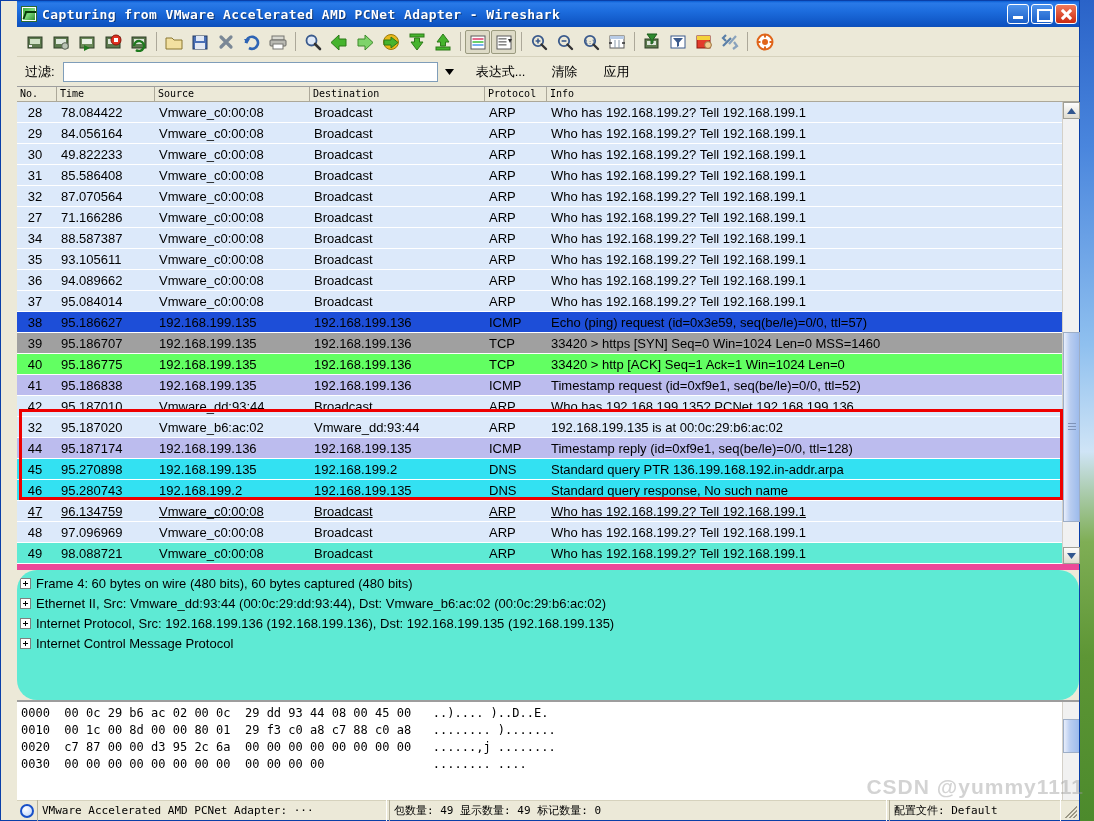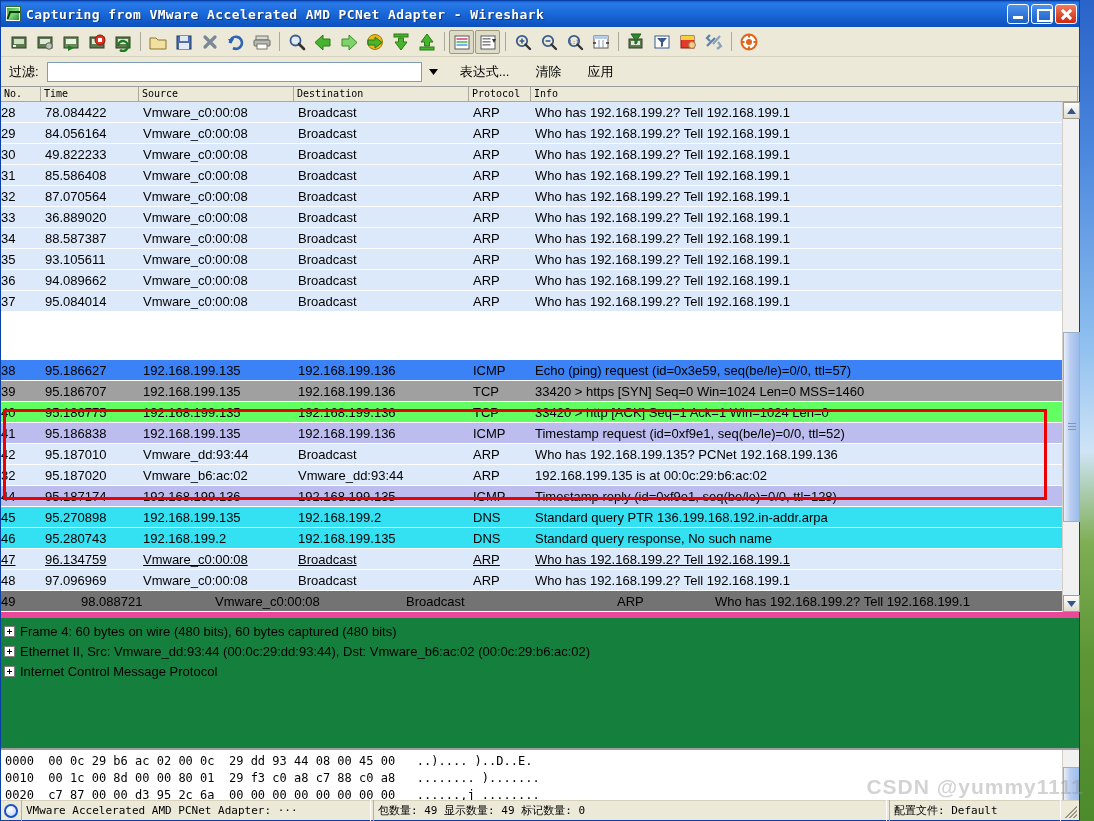--- a/index.html
+++ b/index.html
@@ -14,21 +14,21 @@
     position: relative;
   }
 
   
   #app-window {
     position: absolute;
     left: 0; top: 0;
     width: 1080px; height: 821px;
     background: #ece9d8;
     border: 1px solid #0a3fa8;
-    display: flex; flex-direction: column;
+    display: flex; flex-direction: column; padding-left: 16px;
   }
 
   
   #title-bar {
     height: 26px; flex: 0 0 26px;
     background: linear-gradient(to bottom,#0b5fd4 0%, #2a7ae8 8%, #1c6cdd 40%, #0f55c4 88%, #0d4fba 100%);
     display: flex; align-items: center;
     padding: 0 2px 0 4px;
   }
   #title-icon {
@@ -179,21 +179,21 @@
     height: 21px;
     display: flex;
     align-items: center;
     font-size: 13px;
     font-family: "Liberation Sans", sans-serif;
     color: #000;
     white-space: nowrap;
     border-bottom: 1px solid #ffffff;
     cursor: default;
   }
-  .c-no   { width: 40px;  text-align: left; padding-right: 4px; flex:0 0 40px;}
+  .c-no   { width: 40px;  text-align: center; padding-right: 4px; flex:0 0 40px;}
   .c-time { width: 98px;  padding-left: 4px; flex:0 0 98px;}
   .c-src  { width: 155px; padding-left: 4px; flex:0 0 155px;}
   .c-dst  { width: 175px; padding-left: 4px; flex:0 0 175px;}
   .c-proto{ width: 62px;  padding-left: 4px; flex:0 0 62px;}
   .c-info { flex: 1 1 auto; padding-left: 4px; overflow:hidden;}
 
   
   #red-box {
     position: absolute;
     left: 2px; top: 322px;
@@ -229,23 +229,24 @@
   }
   #sb-thumb:after {
     content:""; position:absolute; left:4px; top:50%; margin-top:-4px;
     width:8px; height:9px;
     background: repeating-linear-gradient(to bottom,#7f93b8 0 1px,transparent 1px 3px);
   }
 
   
   #detail-pane {
     flex: 0 0 130px;
-    background: #15803d;
+    background: #5eead4;
     overflow: hidden;
     padding: 3px 0 0 3px;
+    border-radius: 20px;
   }
   .drow {
     display: flex; align-items: center;
     height: 20px;
     font-size: 13px;
     white-space: nowrap;
     cursor: default;
   }
   .expander {
     width: 11px; height: 11px;
@@ -597,22 +598,22 @@
         </div>
         <div class="prow" style="background: rgb(220, 233, 250);">
           <div class="c-no">32</div>
           <div class="c-time">87.070564</div>
           <div class="c-src">Vmware_c0:00:08</div>
           <div class="c-dst">Broadcast</div>
           <div class="c-proto">ARP</div>
           <div class="c-info">Who has 192.168.199.2?  Tell 192.168.199.1</div>
         </div>
         <div class="prow" style="background: rgb(220, 233, 250);">
-          <div class="c-no">33</div>
-          <div class="c-time">36.889020</div>
+          <div class="c-no">27</div>
+          <div class="c-time">71.166286</div>
           <div class="c-src">Vmware_c0:00:08</div>
           <div class="c-dst">Broadcast</div>
           <div class="c-proto">ARP</div>
           <div class="c-info">Who has 192.168.199.2?  Tell 192.168.199.1</div>
         </div>
         <div class="prow" style="background: rgb(220, 233, 250);">
           <div class="c-no">34</div>
           <div class="c-time">88.587387</div>
           <div class="c-src">Vmware_c0:00:08</div>
           <div class="c-dst">Broadcast</div>
@@ -636,21 +637,21 @@
           <div class="c-info">Who has 192.168.199.2?  Tell 192.168.199.1</div>
         </div>
         <div class="prow" style="background: rgb(220, 233, 250);">
           <div class="c-no">37</div>
           <div class="c-time">95.084014</div>
           <div class="c-src">Vmware_c0:00:08</div>
           <div class="c-dst">Broadcast</div>
           <div class="c-proto">ARP</div>
           <div class="c-info">Who has 192.168.199.2?  Tell 192.168.199.1</div>
         </div>
-        <div class="prow" style="background: #3b82f6; margin-top: 48px;">
+        <div class="prow" style="background: #1d4ed8;">
           <div class="c-no">38</div>
           <div class="c-time">95.186627</div>
           <div class="c-src">192.168.199.135</div>
           <div class="c-dst">192.168.199.136</div>
           <div class="c-proto">ICMP</div>
           <div class="c-info">Echo (ping) request  (id=0x3e59, seq(be/le)=0/0, ttl=57)</div>
         </div>
         <div class="prow" style="background: rgb(160, 160, 160);">
           <div class="c-no">39</div>
           <div class="c-time">95.186707</div>
@@ -724,21 +725,21 @@
           <div class="c-info">Who has 192.168.199.2?  Tell 192.168.199.1</div>
         </div>
         <div class="prow" style="background: rgb(220, 233, 250);">
           <div class="c-no">48</div>
           <div class="c-time">97.096969</div>
           <div class="c-src">Vmware_c0:00:08</div>
           <div class="c-dst">Broadcast</div>
           <div class="c-proto">ARP</div>
           <div class="c-info">Who has 192.168.199.2?  Tell 192.168.199.1</div>
         </div>
-        <div class="prow" style="background: #737373; gap: 36px;">
+        <div class="prow" style="background: #5eead4;">
           <div class="c-no">49</div>
           <div class="c-time">98.088721</div>
           <div class="c-src">Vmware_c0:00:08</div>
           <div class="c-dst">Broadcast</div>
           <div class="c-proto">ARP</div>
           <div class="c-info">Who has 192.168.199.2?  Tell 192.168.199.1</div>
         </div>
       </div>
 
     <div id="red-box"></div>
@@ -759,20 +760,24 @@
   </div>
 
   <div id="detail-pane">
       <div class="drow">
         <span class="expander"></span>
         <span>Frame 4: 60 bytes on wire (480 bits), 60 bytes captured (480 bits)</span>
       </div>
       <div class="drow">
         <span class="expander"></span>
         <span>Ethernet II, Src: Vmware_dd:93:44 (00:0c:29:dd:93:44), Dst: Vmware_b6:ac:02 (00:0c:29:b6:ac:02)</span>
+      </div>
+      <div class="drow">
+        <span class="expander"></span>
+        <span>Internet Protocol, Src: 192.168.199.136 (192.168.199.136), Dst: 192.168.199.135 (192.168.199.135)</span>
       </div>
       <div class="drow">
         <span class="expander"></span>
         <span>Internet Control Message Protocol</span>
       </div>
     </div>
 
   <div id="hex-pane">
     <div id="hex-rows">
         <div class="hrow">0000  00 0c 29 b6 ac 02 00 0c  29 dd 93 44 08 00 45 00   ..).... )..D..E.</div>

